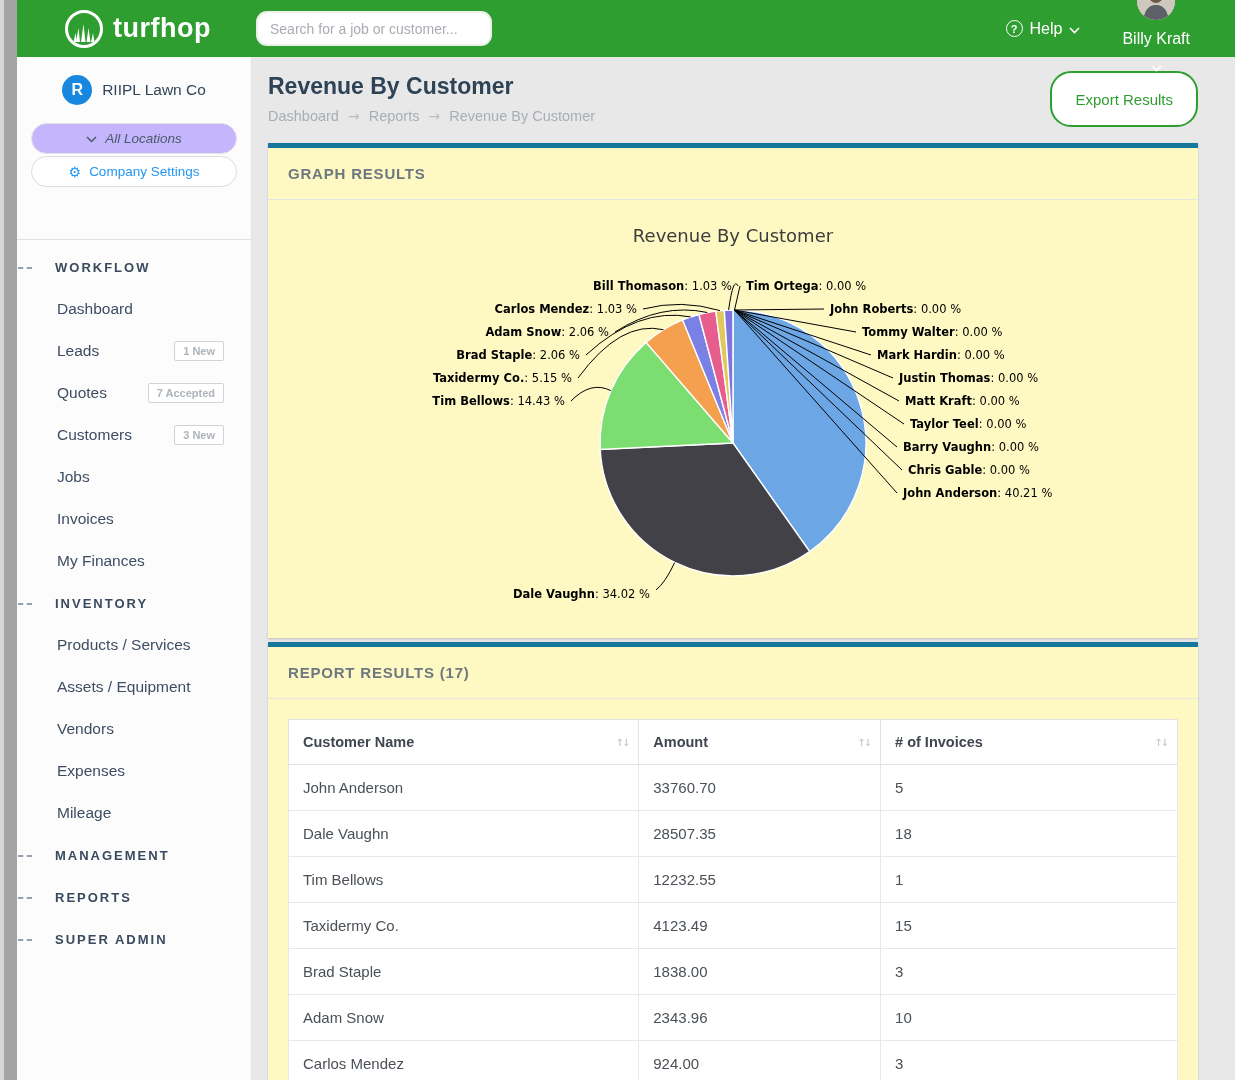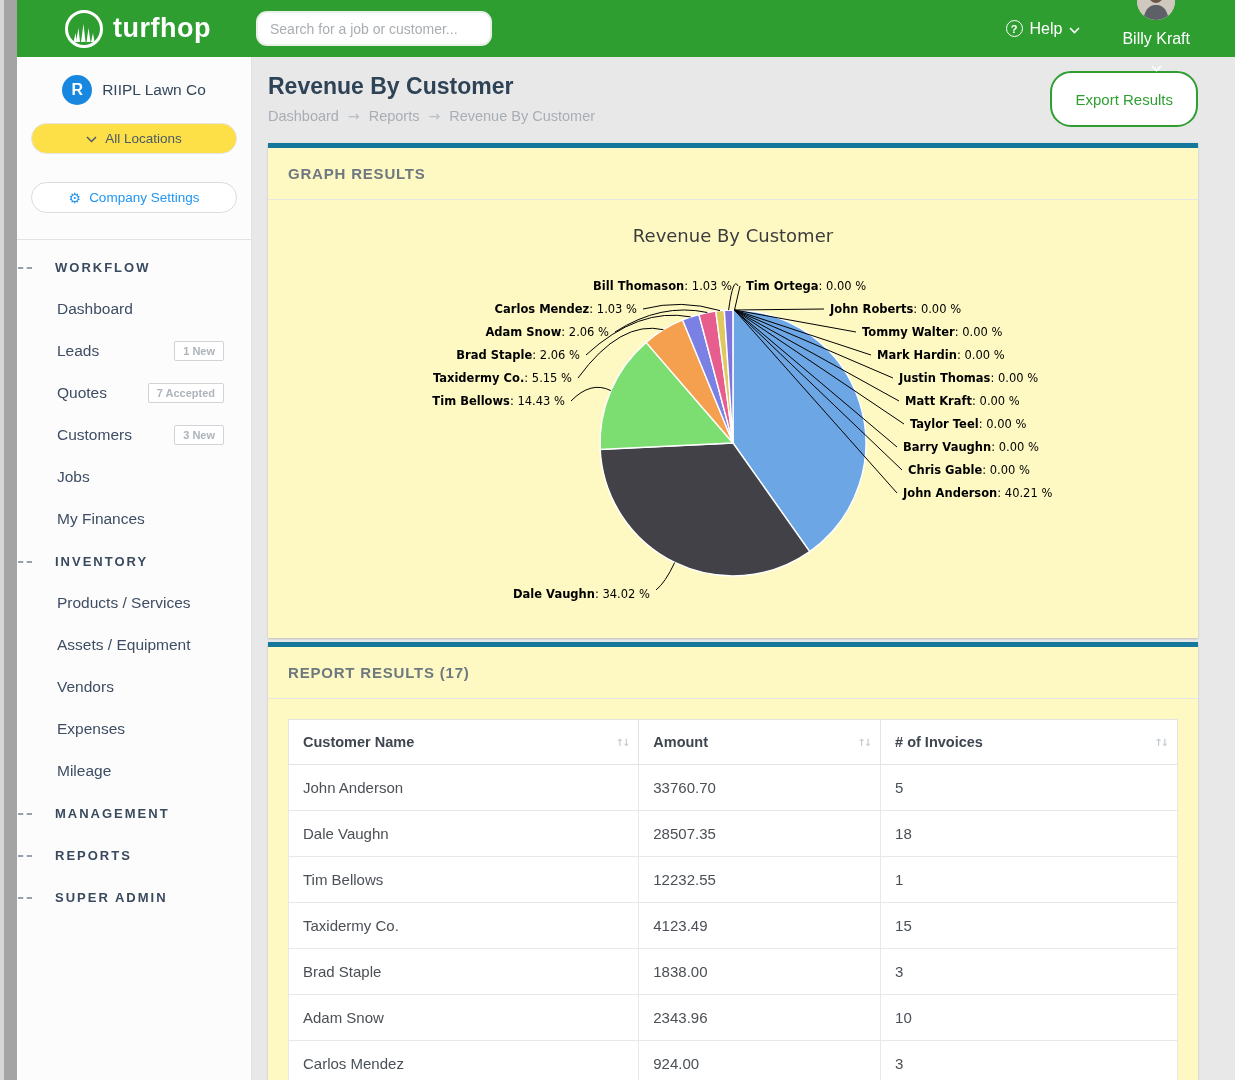--- a/index.html
+++ b/index.html
@@ -26,21 +26,21 @@
   .user-group { display:flex; align-items:center; gap:10px; cursor:pointer;flex-direction:column; }
   .user-name { font-size:16px; }
 
   
   .sidebar { position:absolute; left:17px; top:57px; width:235px; height:1023px; background:#fcfcfc; border-right:1px solid #e3e3e3; }
   .side-top { padding:18px 14px 0 14px; height:143px; }
   .company-row { display:flex; align-items:center; justify-content:center; gap:10px; margin-bottom:18px; }
   .company-logo { width:30px; height:30px; border-radius:50%; background:#1787e0; color:#fff; font-weight:bold; font-size:16px; display:flex; align-items:center; justify-content:center; }
   .company-name { font-size:15.5px; color:#33475b; }
   .pill { width:100%; height:31px; border-radius:16px; display:flex; align-items:center; justify-content:center; gap:8px; font-size:13.5px; cursor:pointer; }
-  .pill-locations { background:#fde047; color:#4b5a68; margin-bottom:28px; border:1px solid #e4e4e4; }
+  .pill-locations { background:#c4b5fd; color:#4b5a68; margin-bottom:2px; border:1px solid #e4e4e4;font-style:italic; }
   .pill-settings { background:#fff; color:#2196f3; border:1px solid #dcdcdc; }
   .gear { font-family:"DejaVu Sans", sans-serif; font-size:14px; line-height:1; }
   .side-divider { height:1px; background:#e2e2e2; margin-top:39px; }
   .nav { padding-top:6px; }
   .nav-section-header { position:relative; height:42px; display:flex; align-items:center; padding-left:38px; font-size:13px; font-weight:bold; letter-spacing:2px; color:#394a5f; }
   .nav-section-header .dash { position:absolute; left:1px; top:50%; width:14px; border-top:2px dashed #97a1ad; }
   .nav-item { position:relative; height:42px; display:flex; align-items:center; padding-left:40px; font-size:15.5px; color:#3e4d63; cursor:pointer; }
   .nav-badge { position:absolute; right:27px; top:50%; transform:translateY(-50%); border:1px solid #cfd4d9; border-radius:2px; padding:3px 8px; font-size:11px; font-weight:bold; color:#aeb4bb; background:#fff; }
 
   
@@ -153,20 +153,23 @@
       <div class="nav-item">
         <span>Quotes</span>
         <span class="nav-badge">7 Accepted</span>
       </div>
       <div class="nav-item">
         <span>Customers</span>
         <span class="nav-badge">3 New</span>
       </div>
       <div class="nav-item">
         <span>Jobs</span>
+      </div>
+      <div class="nav-item">
+        <span>Invoices</span>
       </div>
       <div class="nav-item">
         <span>My Finances</span>
       </div>
       <div class="nav-section-header">
         <span class="dash"></span>
         <span>INVENTORY</span>
       </div>
       <div class="nav-item">
         <span>Products / Services</span>

